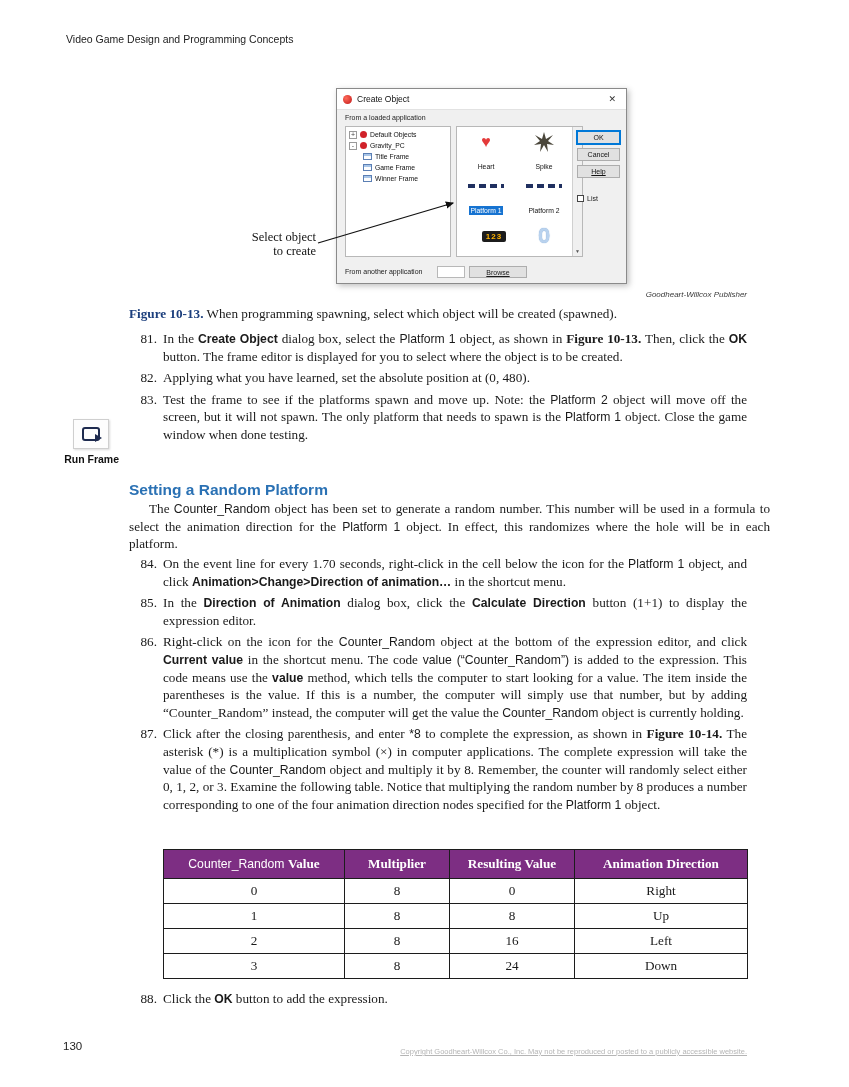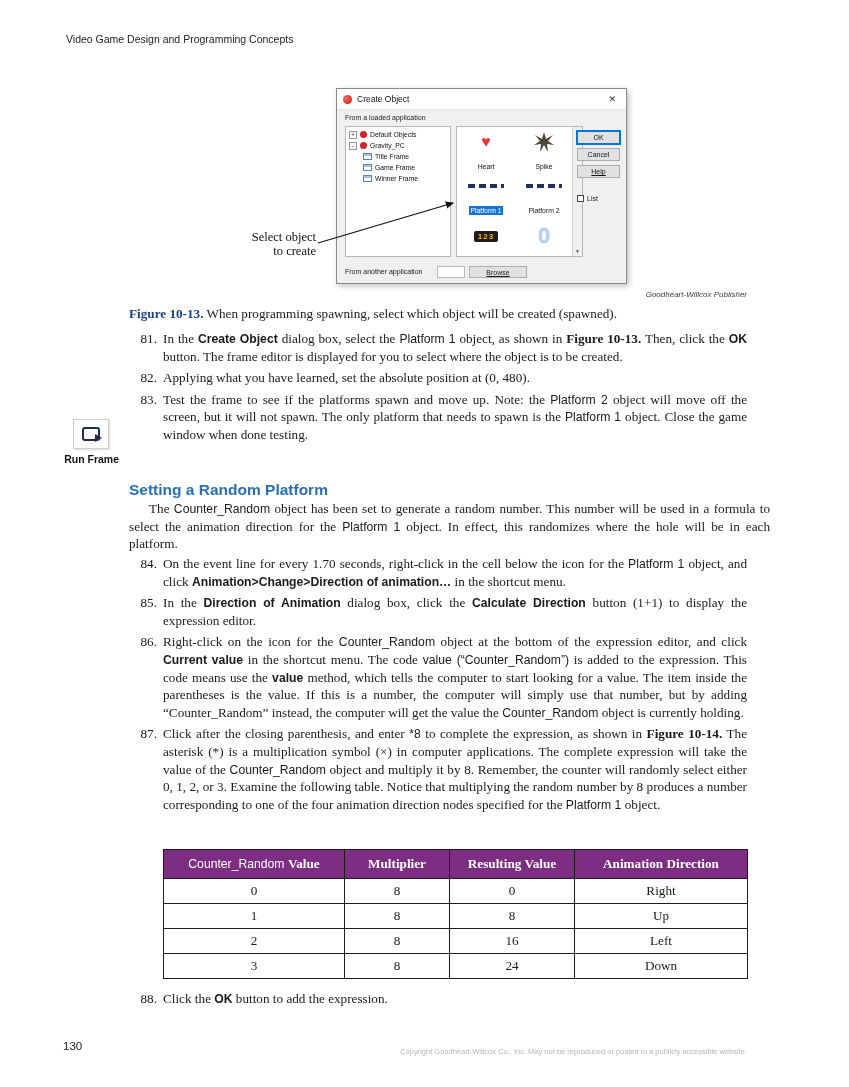--- a/index.html
+++ b/index.html
@@ -5,21 +5,21 @@
   html,body{margin:0;padding:0;background:#e8e8e8;}
   .page{position:relative;width:849px;height:1087px;background:#ffffff;margin:0 auto;overflow:hidden;
         font-family:"Liberation Serif",serif;color:#1a1a1a;}
 
   
   .running-header{position:absolute;left:66px;top:33px;font-family:"Liberation Sans",sans-serif;
                   font-size:10.5px;color:#222;}
   .page-number{position:absolute;left:63px;top:1040px;font-family:"Liberation Sans",sans-serif;
                font-size:11.5px;color:#222;}
   .copyright{position:absolute;left:300px;top:1047px;width:447px;text-align:right;
-             font-family:"Liberation Sans",sans-serif;font-size:7.5px;color:#b5b5b5;}
+             font-family:"Liberation Sans",sans-serif;font-size:7.5px;color:#b5b5b5;text-decoration:underline;}
 
   
   .dialog{position:absolute;left:336px;top:88px;width:291px;height:196px;background:#f0f0f0;
           border:1px solid #8a8a8a;box-shadow:2px 2px 6px rgba(0,0,0,.25);
           font-family:"Liberation Sans",sans-serif;box-sizing:border-box;}
   .dlg-titlebar{height:21px;background:#fff;display:flex;align-items:center;padding:0 6px;
                 border-bottom:1px solid #e2e2e2;box-sizing:border-box;}
   .dlg-icon{width:9px;height:9px;border-radius:50%;background:radial-gradient(circle at 35% 35%,#ff6a5a,#bf1717);
             margin-right:5px;flex:none;}
   .dlg-title{font-size:8.5px;color:#111;flex:1;}
@@ -34,21 +34,21 @@
             text-align:center;color:#444;box-sizing:border-box;flex:none;}
   .bug-icon{width:7px;height:7px;border-radius:50%;background:#d0222a;flex:none;}
   .frame-icon{width:9px;height:7px;border:1px solid #5b7fb4;background:linear-gradient(#a9c6e8 0 2px,#fdfdfd 2px);
               box-sizing:border-box;flex:none;}
 
   .obj-panel{position:absolute;left:119px;top:37px;width:127px;height:131px;background:#fff;
              border:1px solid #b8b8b8;overflow:hidden;box-sizing:border-box;}
   .obj-cell{position:absolute;width:54px;text-align:center;}
   .cell-heart{left:2px;top:2px}.cell-spike{left:60px;top:2px}
   .cell-p1{left:2px;top:46px}.cell-p2{left:60px;top:46px}
-  .cell-counter{left:2px;top:96px}.cell-score{left:60px;top:96px}
+  .cell-counter{left:10px;top:96px}.cell-score{left:60px;top:96px}
   .obj-icon-wrap{height:26px;display:flex;align-items:center;justify-content:center;}
   .obj-label{font-size:6.8px;color:#111;display:inline-block;padding:0 2px;line-height:9px;}
   .obj-label.selected{background:#1673d1;color:#fff;}
   .heart-glyph{font-size:16px;color:#e43a3a;line-height:1;}
   .platform-glyph{width:36px;height:4px;background:repeating-linear-gradient(90deg,#203060 0 7px,transparent 7px 11px);}
   .counter-glyph{width:24px;height:11px;background:#1c1c1c;border-radius:2px;color:#ffb300;
                  font-size:8px;line-height:11px;font-weight:bold;letter-spacing:1px;text-align:center;}
   .score-glyph{font-size:22px;font-weight:bold;color:#b9d2ee;line-height:1;text-shadow:0 0 1px #6f9cd0;}
   .obj-scrollbar{position:absolute;right:0;top:0;width:10px;height:100%;background:#f0f0f0;
                  border-left:1px solid #d0d0d0;display:flex;flex-direction:column;justify-content:space-between;

